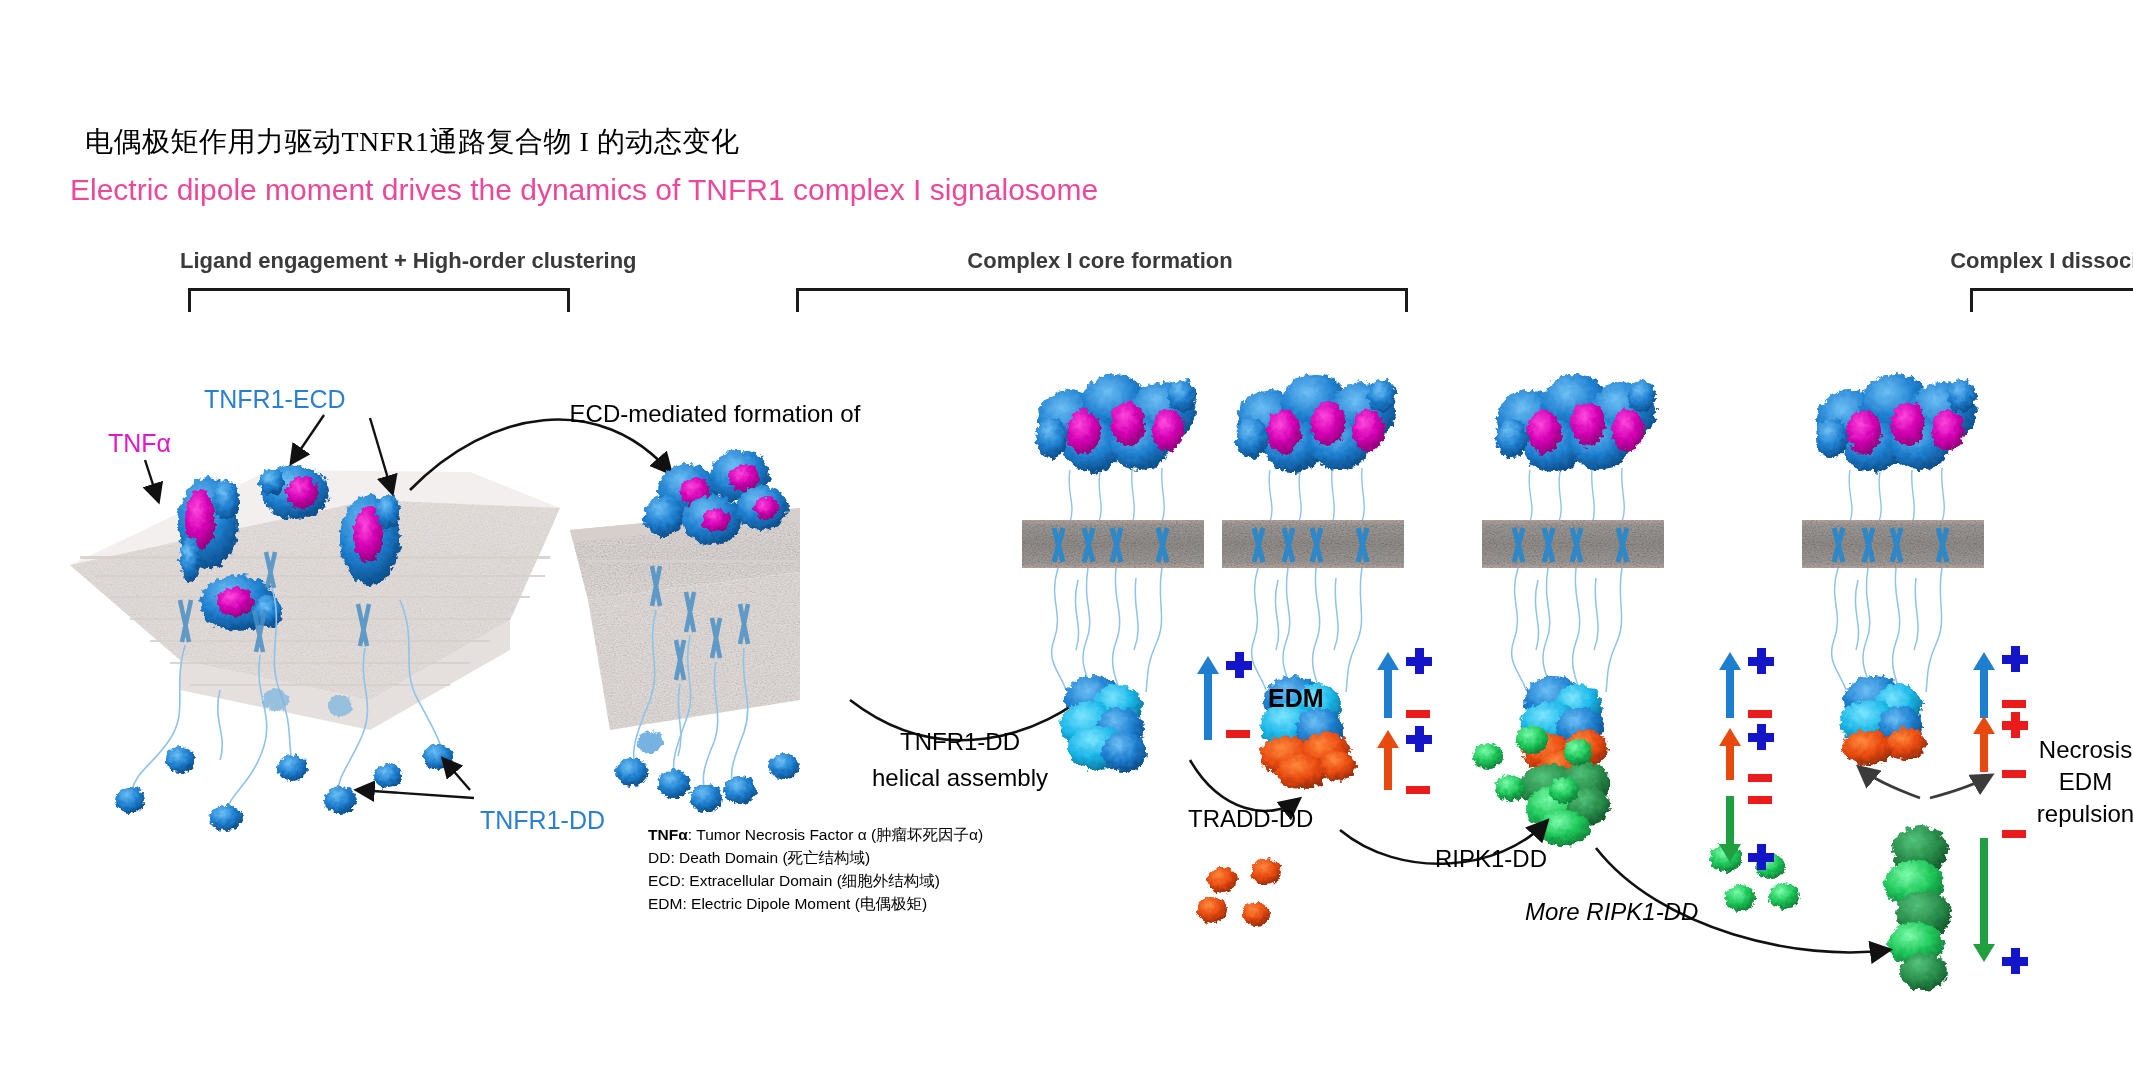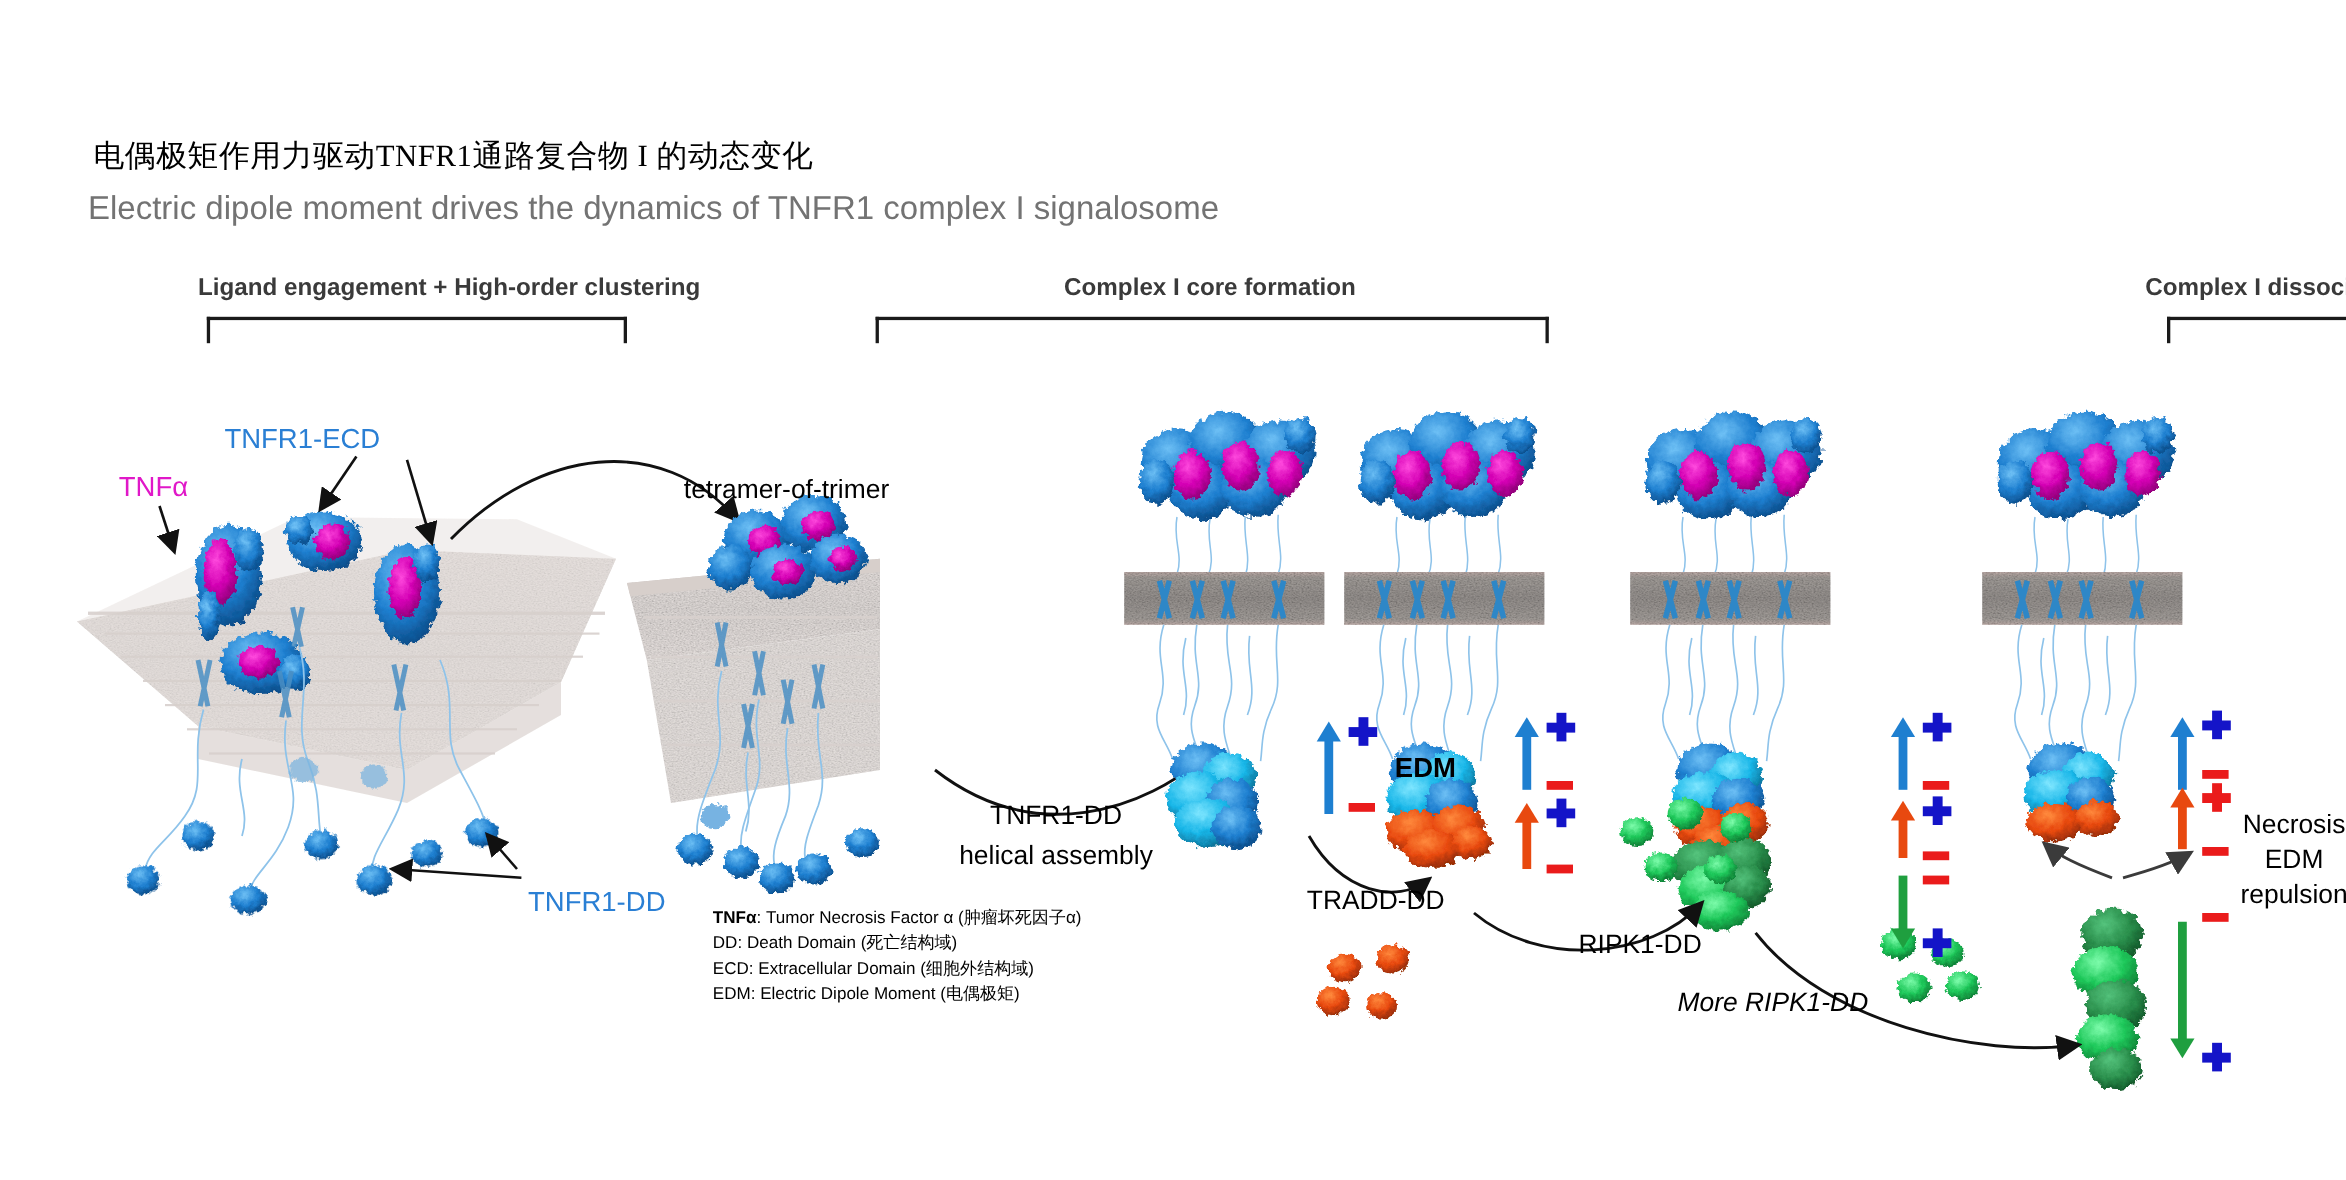--- a/index.html
+++ b/index.html
@@ -16,23 +16,23 @@
   }
   #figure-root { position: absolute; inset: 0; margin-left: 40px; }
 
   
   .title-cn {
     position: absolute; left: 45px; top: 123px;
     font-family: "Liberation Serif", serif;
     font-size: 28px; letter-spacing: .5px; color: #000; white-space: nowrap;
   }
   .title-en {
-    position: absolute; left: 40px; top: 173px;
+    position: absolute; left: 30px; top: 173px;
     font-family: "Liberation Sans", sans-serif;
-    font-size: 30px; color: #737373; white-space: nowrap;
+    font-size: 30px; color: #ec4899; white-space: nowrap;
   }
 
   
   .stage-header {
     position: absolute;
     font-size: 22px; font-weight: bold; color: #3a3a3a;
     text-align: center; white-space: nowrap;
   }
   .bracket {
     position: absolute;
@@ -577,21 +577,21 @@
   <div class="minus" style="left:1962px; top:700px;"></div>
   <div class="plus c-red" style="left:1962px; top:712px;"></div>
   <div class="minus" style="left:1962px; top:770px;"></div>
   <div class="minus" style="left:1962px; top:830px;"></div>
   <div class="plus c-blue" style="left:1962px; top:948px;"></div>
 
   <div class="lbl lbl-magenta" style="left:68px; top:428px;">TNFα</div>
   <div class="lbl lbl-blue" style="left:164px; top:384px;">TNFR1-ECD</div>
   <div class="lbl lbl-blue" style="left:440px; top:805px;">TNFR1-DD</div>
 
-  <div class="lbl lbl-black lbl-center" style="left:510px; top:432px; width:330px;">tetramer-of-trimer</div>
+  <div class="lbl lbl-black lbl-center" style="left:510px; top:400px; width:330px;">ECD-mediated formation of</div>
 
   <div class="lbl lbl-black lbl-center" style="left:810px; top:728px; width:220px;">TNFR1-DD</div>
   <div class="lbl lbl-black lbl-center" style="left:810px; top:764px; width:220px;">helical assembly</div>
 
   <div class="lbl lbl-edm" style="left:1228px; top:683px;">EDM</div>
 
   <div class="lbl lbl-black" style="left:1148px; top:805px;">TRADD-DD</div>
   <div class="lbl lbl-black" style="left:1395px; top:845px;">RIPK1-DD</div>
   <div class="lbl lbl-black" style="left:1485px; top:898px;font-style:italic;">More RIPK1-DD</div>
 

